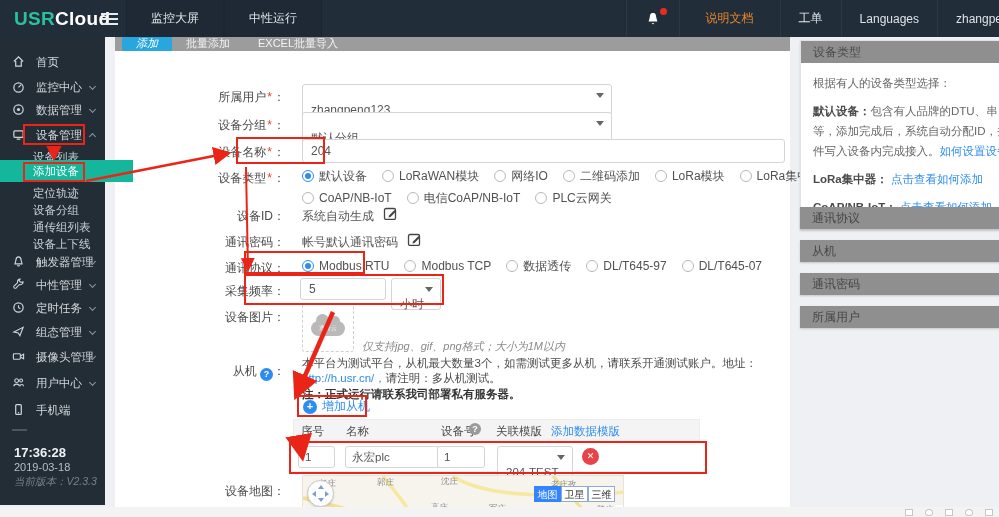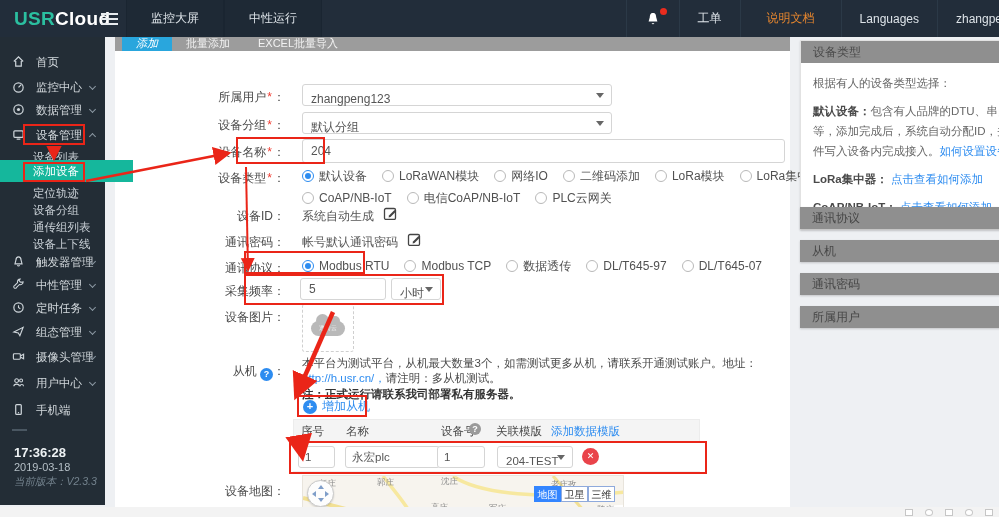--- a/index.html
+++ b/index.html
@@ -40,21 +40,21 @@
 
   
   .tabstrip { position:absolute; left:115px; top:37px; width:675px; height:14px; background:#9c9c9c; z-index:10; display:flex; }
   .tab { height:14px; line-height:13px; padding:0 14px; color:#f2f2f2; font-size:11px; cursor:pointer; white-space:nowrap; }
   .tab.active { background:#29a6dd; color:#fff; margin-left:7px;font-style:italic; }
 
   
   .content { position:absolute; left:115px; top:51px; width:675px; height:466px; background:#ffffff; z-index:5; }
   .flabel { position:absolute; left:50px; width:120px; text-align:right; color:#4a4a4a; font-size:12px; white-space:nowrap; }
   .req { color:#f03b30; font-style:normal; margin:0 1px; }
-  .fsel { position:absolute; background:#fff; border:1px solid #d5d5d5; border-radius:3px; height:22px; line-height:20px; padding:4px 8px; color:#555; cursor:pointer; }
+  .fsel { position:absolute; background:#fff; border:1px solid #d5d5d5; border-radius:3px; height:22px; line-height:20px; padding:15px 8px; color:#555; cursor:pointer; }
   .fsel .car { position:absolute; right:7px; top:8px; width:0; height:0; border-left:4px solid transparent; border-right:4px solid transparent; border-top:5px solid #666; }
   .finput { position:absolute; background:#fff; border:1px solid #d5d5d5; border-radius:3px; height:24px; line-height:22px; padding:0 8px; color:#555; }
   .radios { position:absolute; display:flex; gap:15px; align-items:center; height:16px; }
   .radio { display:flex; align-items:center; gap:5px; cursor:pointer; white-space:nowrap; color:#515151; }
   .rb { width:12px; height:12px; border:1px solid #b9b9b9; border-radius:50%; background:#fff; flex:0 0 auto; }
   .rb.on { border-color:#2d8cf0; }
   .rb.on::before { content:''; display:block; width:6px; height:6px; margin:2px; border-radius:50%; background:#2d8cf0; }
   .ptext { position:absolute; color:#555; }
   .editic { position:absolute; width:14px; height:14px; cursor:pointer; }
   .upbox { position:absolute; width:52px; height:48px; border:1px dashed #cfcfcf; border-radius:3px; background:#fff; display:flex; align-items:center; justify-content:center; cursor:pointer; }
@@ -177,22 +177,22 @@
       <div class="titem">监控大屏</div>
       <div class="titem">中性运行</div>
     </div>
     <div class="navright">
       <div class="ncell bellwrap">
         <svg width="16" height="16">
             <use href="#i-navbell"></use>
           </svg>
         <span class="reddot"></span>
       </div>
+      <div class="ncell docs">说明文档</div>
       <div class="ncell">工单</div>
-      <div class="ncell docs">说明文档</div>
       <div class="ncell">Languages</div>
       <div class="ncell user">zhangpeng1</div>
     </div>
   </div>
 
   <div class="sidebar">
     <div class="si" style="top:16px">
       <svg viewBox="0 0 14 14">
           <use href="#i-home"></use>
         </svg>
@@ -390,20 +390,21 @@
     <div class="flabel" style="top:232px"><span>采集频率</span><span>：</span></div>
     <div class="finput" style="left:185px;top:227px;width:86px;height:22px;line-height:20px">5</div>
     <div class="fsel" style="left:276px;top:227px;width:50px"><span>小时</span><span class="car"></span></div>
 
     <div class="flabel" style="top:258px"><span>设备图片</span><span>：</span></div>
     <div class="upbox" style="left:187px;top:253px">
       <div class="cloud">
           <span class="cloudtxt">透传云</span>
         </div>
     </div>
+    <div class="hint" style="left:247px;top:288px">仅支持jpg、gif、png格式；大小为1M以内</div>
 
     <div class="flabel" style="top:312px"><span>从机</span> <span class="qicon">?</span><span>：</span></div>
     <div class="helptxt" style="top:305px"><span>本平台为测试平台，从机最大数量3个，如需测试更多从机，请联系开通测试账户。地址：</span><a class="blue">http://h.usr.cn/，</a><span>请注明：多从机测试。</span></div>
     <div class="noteline" style="top:336px">注：正式运行请联系我司部署私有服务器。</div>
     <div class="addslave" style="left:188px;top:347px">
       <span class="plusic">+</span>
         <span>增加从机</span>
     </div>
 
     <div class="thead">

